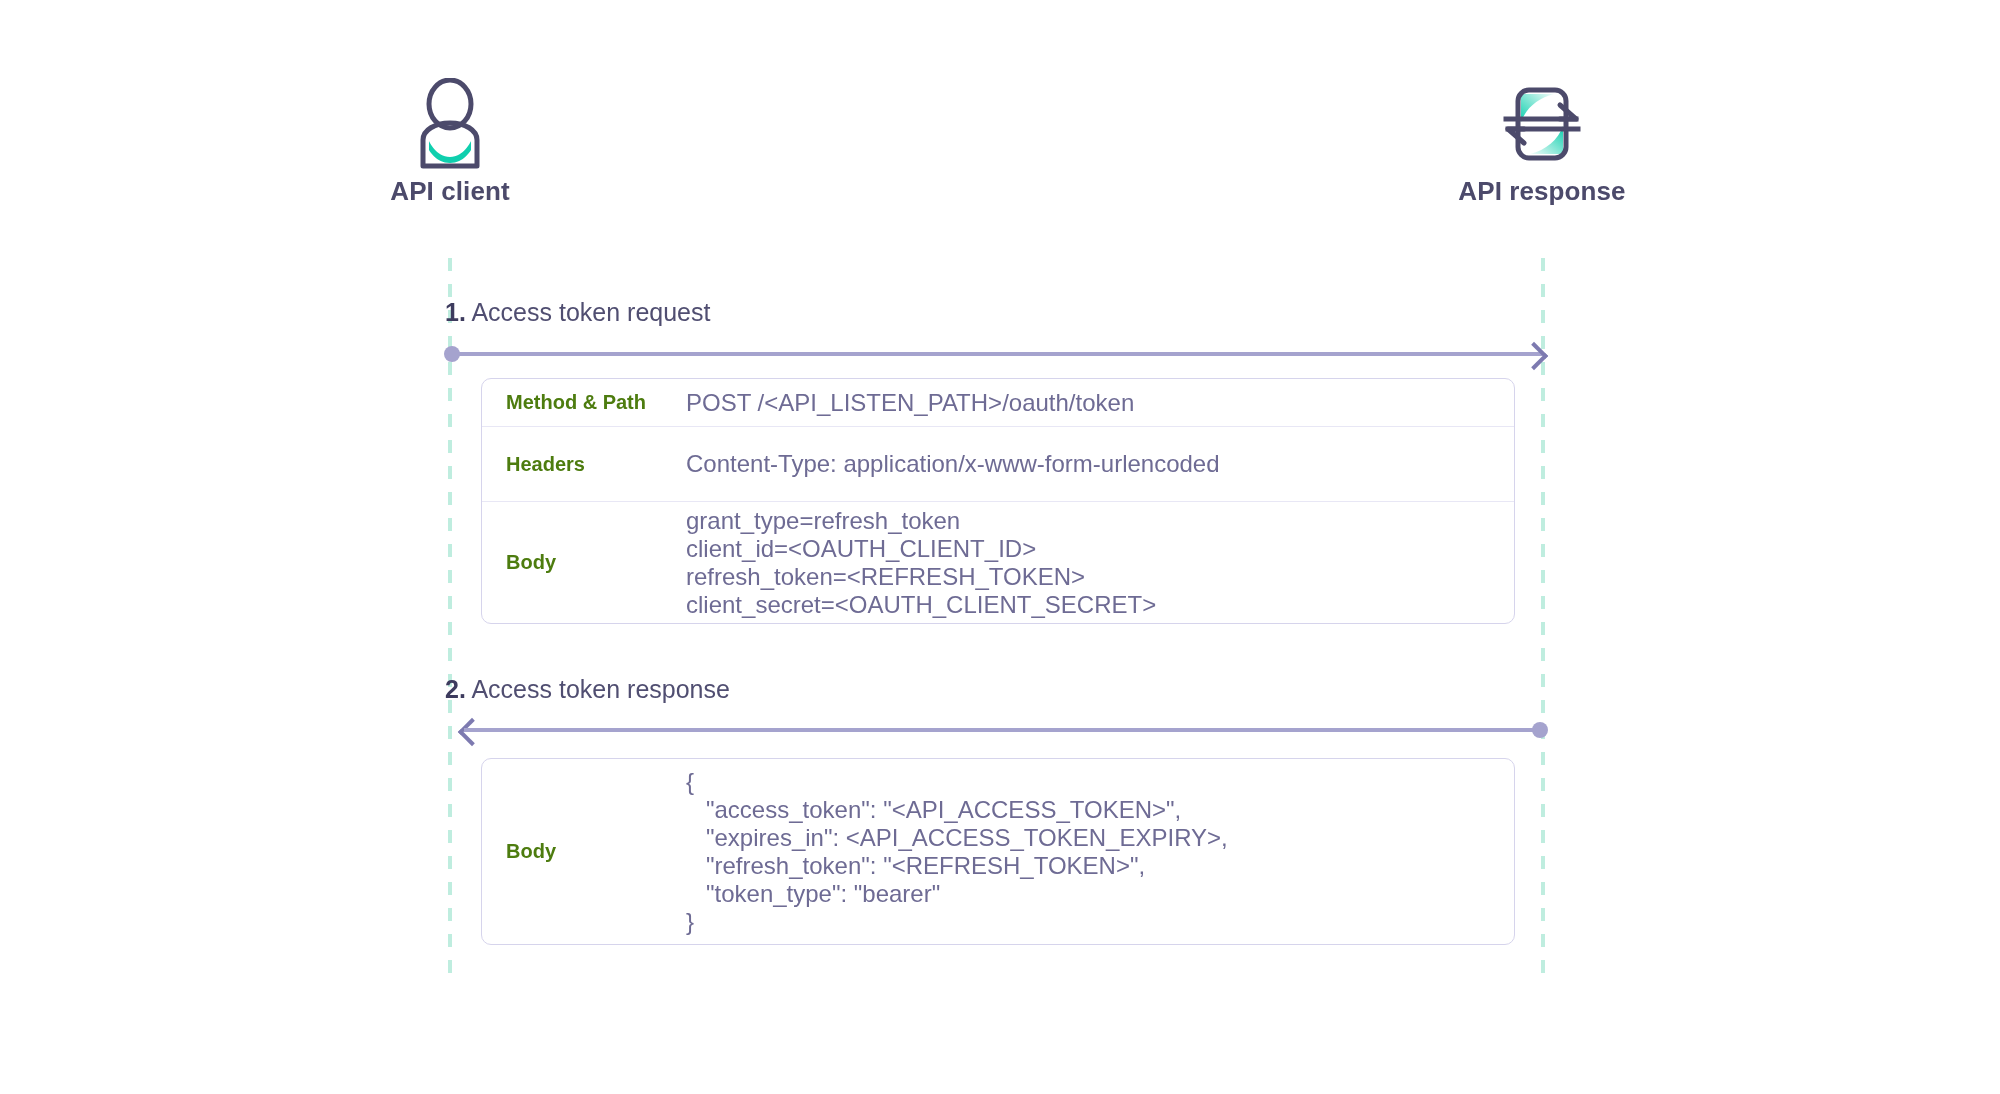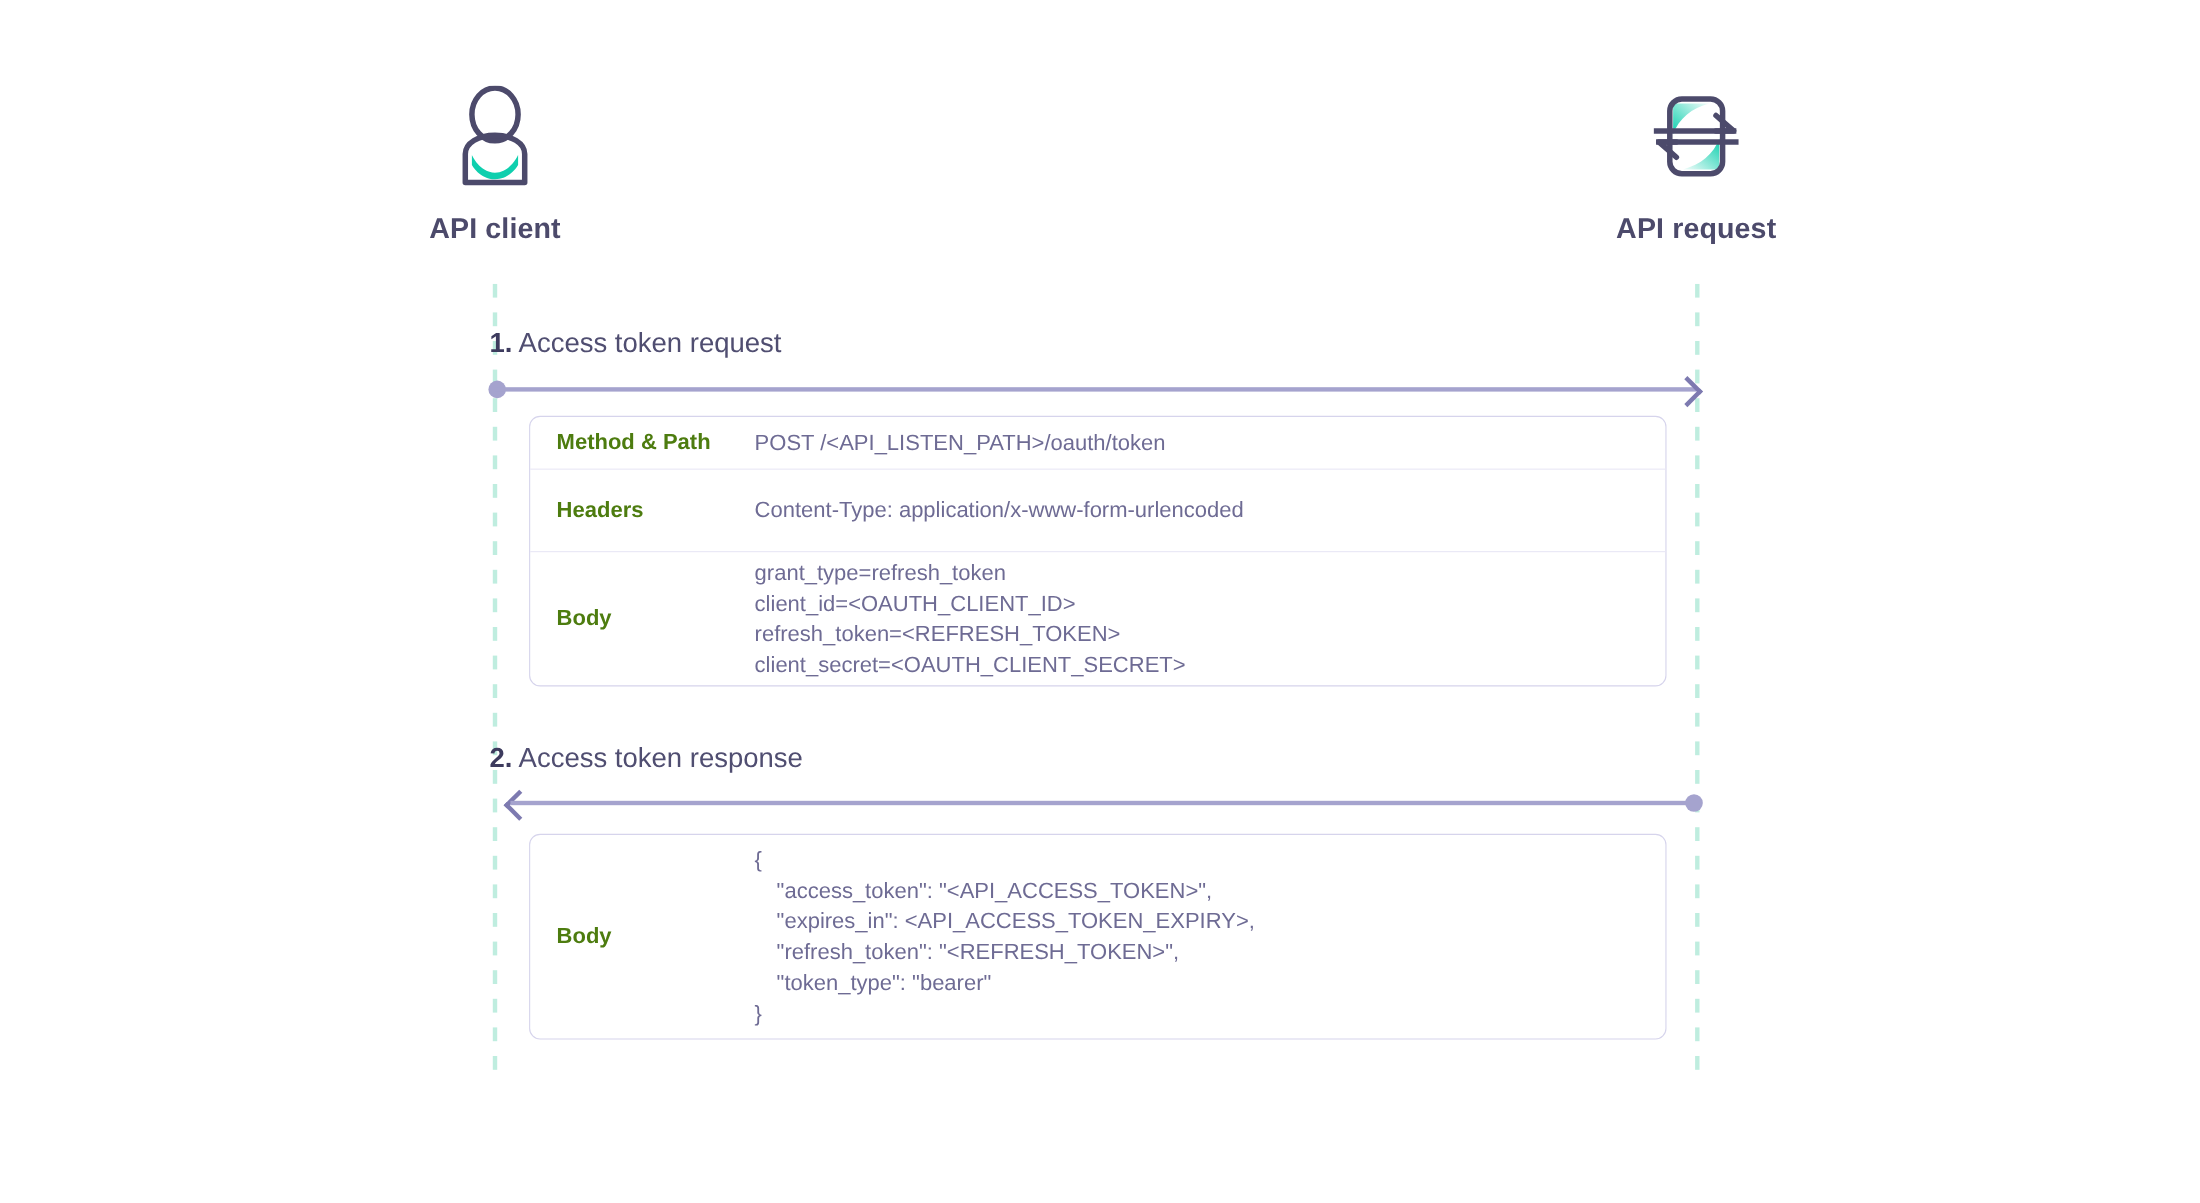--- a/index.html
+++ b/index.html
@@ -50,21 +50,21 @@
   .participant.client  { left: 300px; }
   .participant.gateway { left: 1392px; }
 
   .participant-icon {
     height: 92px;
     display: flex;
     align-items: center;
     justify-content: center;
   }
   .participant-label {
-    margin-top: 22px;
+    margin-top: 6px;
     font-size: 26px;
     font-weight: bold;
     color: #4c4a6b;
     letter-spacing: 0.1px;
   }
 
   
   .step-title {
     position: absolute;
     width: 1100px;
@@ -154,21 +154,21 @@
     width: 204px;
     flex: 0 0 204px;
     padding-left: 24px;
     box-sizing: border-box;
     font-size: 20px;
     font-weight: bold;
     color: #4d7c0f;
   }
   .row-value {
     flex: 1 1 auto;
-    font-size: 20px;
+    font-size: 24px;
     color: #6e6b94;
     line-height: 28px;
     padding-right: 18px;
   }
   .row-value .vline { display: block; white-space: pre; }
 
   
   #row-method  { height: 48px; }
   #row-headers { height: 75px; }
   #row-body-request { height: 121px; }
@@ -219,21 +219,21 @@
 
         <rect x="22" y="12" width="48" height="68" rx="11" ry="11" fill="none" stroke="#4c4a6b" stroke-width="5"></rect>
 
         <line x1="10" y1="41" x2="80" y2="41" stroke="#4c4a6b" stroke-width="5" stroke-linecap="square"></line>
         <polyline points="64,27 80,41 64,41" fill="none" stroke="#4c4a6b" stroke-width="5" stroke-linejoin="round" stroke-linecap="round"></polyline>
 
         <line x1="12" y1="51" x2="82" y2="51" stroke="#4c4a6b" stroke-width="5" stroke-linecap="square"></line>
         <polyline points="28,65 12,51 28,51" fill="none" stroke="#4c4a6b" stroke-width="5" stroke-linejoin="round" stroke-linecap="round"></polyline>
       </svg>
     </div>
-    <div class="participant-label">API request</div>
+    <div class="participant-label">API response</div>
   </div>
 
   <div class="step-title" id="step1-title">
     <span class="num">1.</span>
     <span class="txt">Access token request</span>
   </div>
 
   <div class="arrow to-right" id="arrow1">
     <span class="dot"></span>
     <span class="line"></span>

